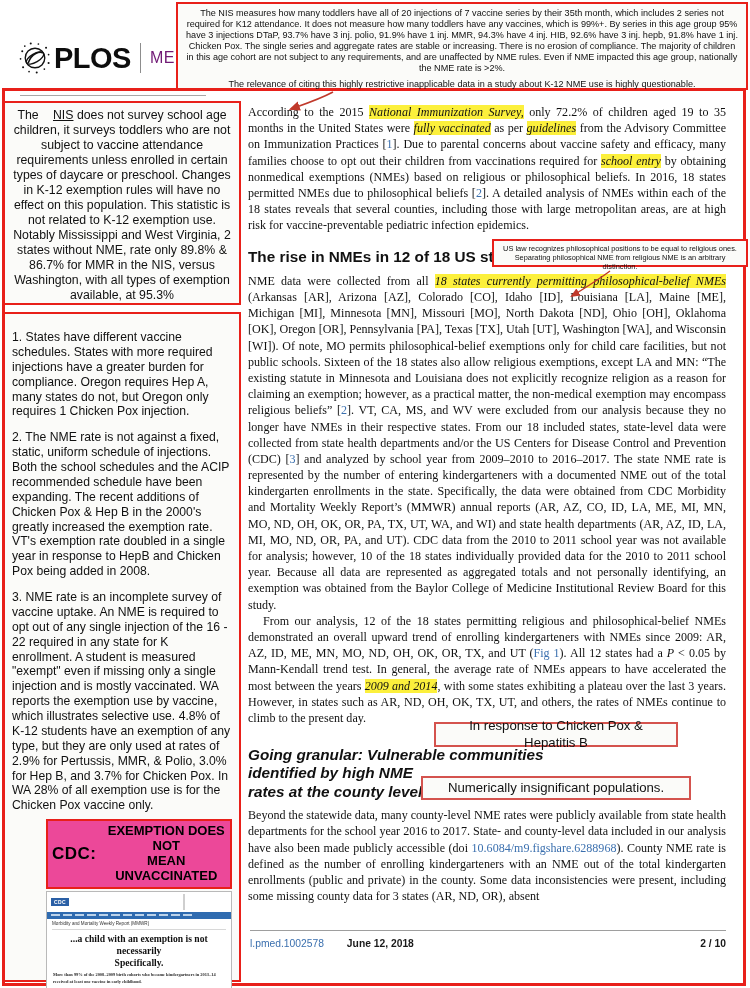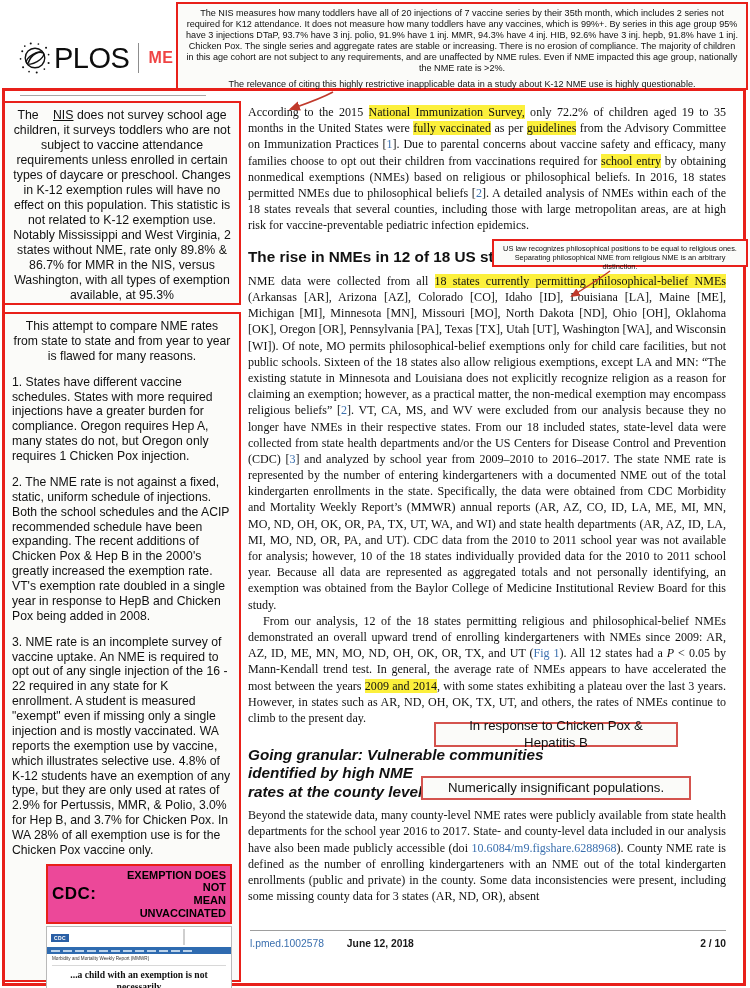--- a/index.html
+++ b/index.html
@@ -16,28 +16,28 @@
     overflow: hidden;
   }
 
   
   .plos-header {
     position: absolute; left: 18px; top: 32px; width: 196px; height: 52px;
     display: flex; align-items: center;
   }
   .plos-mark { width: 34px; height: 34px; flex: 0 0 34px; }
   .plos-word {
-    font-weight: normal; font-size: 29px; letter-spacing: -0.5px;
+    font-weight: bold; font-size: 29px; letter-spacing: -0.5px;
     color: #0d0d0d; margin-left: 2px; font-family: "Liberation Sans", sans-serif;
   }
   .plos-div {
     width: 1px; height: 30px; background: #8d8d8d; margin: 0 9px;
   }
   .plos-sub {
-    font-size: 16px; font-weight: 700; color: #ef4444; letter-spacing: .5px;
+    font-size: 16px; font-weight: 400; color: #701a75; letter-spacing: .5px;
     white-space: nowrap; overflow: hidden;
   }
   .plos-rule {
     position: absolute; left: 20px; top: 95px; width: 186px;
     border-top: 1px solid #a8a8a8;
   }
 
   
   .anno {
     position: absolute;
@@ -82,22 +82,22 @@
   .cdc-banner {
     border: 2.5px solid #e8201a;
     background: #ec4899;
     display: flex; align-items: center; justify-content: center;
     padding: 3px 4px; gap: 10px;
   }
   .cdc-banner .cdc-word {
     font-size: 17px; font-weight: bold; color: #000; letter-spacing: .5px;
   }
   .cdc-banner .cdc-claim {
-    font-size: 11px; font-weight: bold; color: #000; line-height: 1.15;
-    text-align: right;
+    font-size: 13px; font-weight: bold; color: #000; line-height: 1.15;
+    text-align: center;
   }
   .cdc-shot {
     border: 1px solid #b9b9b9; background: #fff; margin-top: 2px;
     padding: 0 0 3px 0; position: relative;
   }
   .cdc-shot-top {
     display: flex; align-items: center; gap: 3px;
     padding: 3px 4px 2px 4px;
   }
   .cdc-logo-box {
@@ -163,21 +163,21 @@
     line-height: 1.345;
   }
   #article p { margin: 0 0 0 0; text-indent: 0; }
   #article p.indent { text-indent: 15px; }
   #article h2 {
     font-family: "Liberation Sans", sans-serif;
     font-size: 15.3px; font-weight: bold; color: #111;
     margin: 14px 0 7px 0; line-height: 1.2; text-align: left;
   }
   #article h2.granular { margin: 20px 0 6px 0; width: 300px; font-style: italic; }
-  .hl { background: #fcf03c; }
+  .hl { background: #fcf03c; font-style: italic; }
   .ref { color: #3a6fae; }
   .doilink { color: #3a6fae; }
 
   
   .footer-rule {
     position: absolute; left: 250px; top: 930px; width: 476px;
     border-top: 1px solid #9e9e9e;
   }
   .footer {
     position: absolute; left: 250px; top: 938px; width: 476px;
@@ -264,21 +264,20 @@
   <div class="anno" id="anno-nis-top">
     <p>The NIS measures how many toddlers have all of 20 injections of 7 vaccine series by their 35th month, which includes 2 series not required for K12 attendance.  It does not measure how many toddlers have any vaccines, which is 99%+.  By series in this age group 95% have 3 injections DTaP, 93.7% have 3 inj. polio, 91.9% have 1 inj. MMR, 94.3% have 4 inj. HIB, 92.6% have 3 inj. hepb, 91.8% have 1 inj. Chicken Pox. The single series and aggregate rates are stable or increasing.  There is no erosion of compliance. The majority of children in this age cohort are not subject to any requirements, and are unaffected by NME rules. Even if NME impacted this age group, nationally the NME rate is &gt;2%.</p>
     <p class="para2">The relevance of citing this highly restrictive inapplicable data in a study about K-12 NME use is highly questionable.</p>
   </div>
 
   <div class="anno" id="anno-nis-left">
     <span>The </span><u>NIS</u><span> does not survey school age children, it surveys toddlers who are not subject to vaccine attendance requirements unless enrolled in certain types of daycare or preschool. Changes in K-12 exemption rules will have no effect on this population. This statistic is not related to K-12 exemption use.  Notably Mississippi and West Virginia, 2 states without NME, rate only 89.8% &amp; 86.7% for MMR in the NIS, versus Washington, with all types of exemption available, at 95.3%</span>
   </div>
 
   <div class="anno" id="anno-reasons">
-    <p class="center">This attempt to compare NME rates from state to state and from year to year is flawed for many reasons.</p>
     <p class="gap">1. States have different vaccine schedules. States with more required injections have a greater burden for compliance. Oregon requires Hep A, many states do not, but Oregon only requires 1 Chicken Pox injection.</p>
     <p class="gap">2. The NME rate is not against a fixed, static, uniform schedule of injections. Both the school schedules and the ACIP recommended schedule have been expanding. The recent additions of Chicken Pox &amp; Hep B in the 2000's greatly increased the exemption rate.  VT's exemption rate doubled in  a single year in response to HepB and Chicken Pox being added in 2008.</p>
     <p class="gap">3. NME rate is an incomplete survey of vaccine uptake.  An NME is required to opt out of any single injection of the 16 - 22 required in any state for K enrollment. A student is measured "exempt" even if missing only a single injection and is mostly vaccinated. WA reports the exemption use by vaccine, which illustrates selective use.  4.8% of K-12 students have an exemption of any type, but they are only used at rates of 2.9% for Pertussis, MMR, &amp; Polio, 3.0% for Hep B, and 3.7% for Chicken Pox. In WA 28% of all exemption use is for the Chicken Pox vaccine only.</p>
 
     <div class="cdc-inset">
       <div class="cdc-banner">
         <span class="cdc-word">CDC:</span>
         <span class="cdc-claim">
           <span>EXEMPTION DOES NOT</span><br>
           <span>MEAN UNVACCINATED</span>

